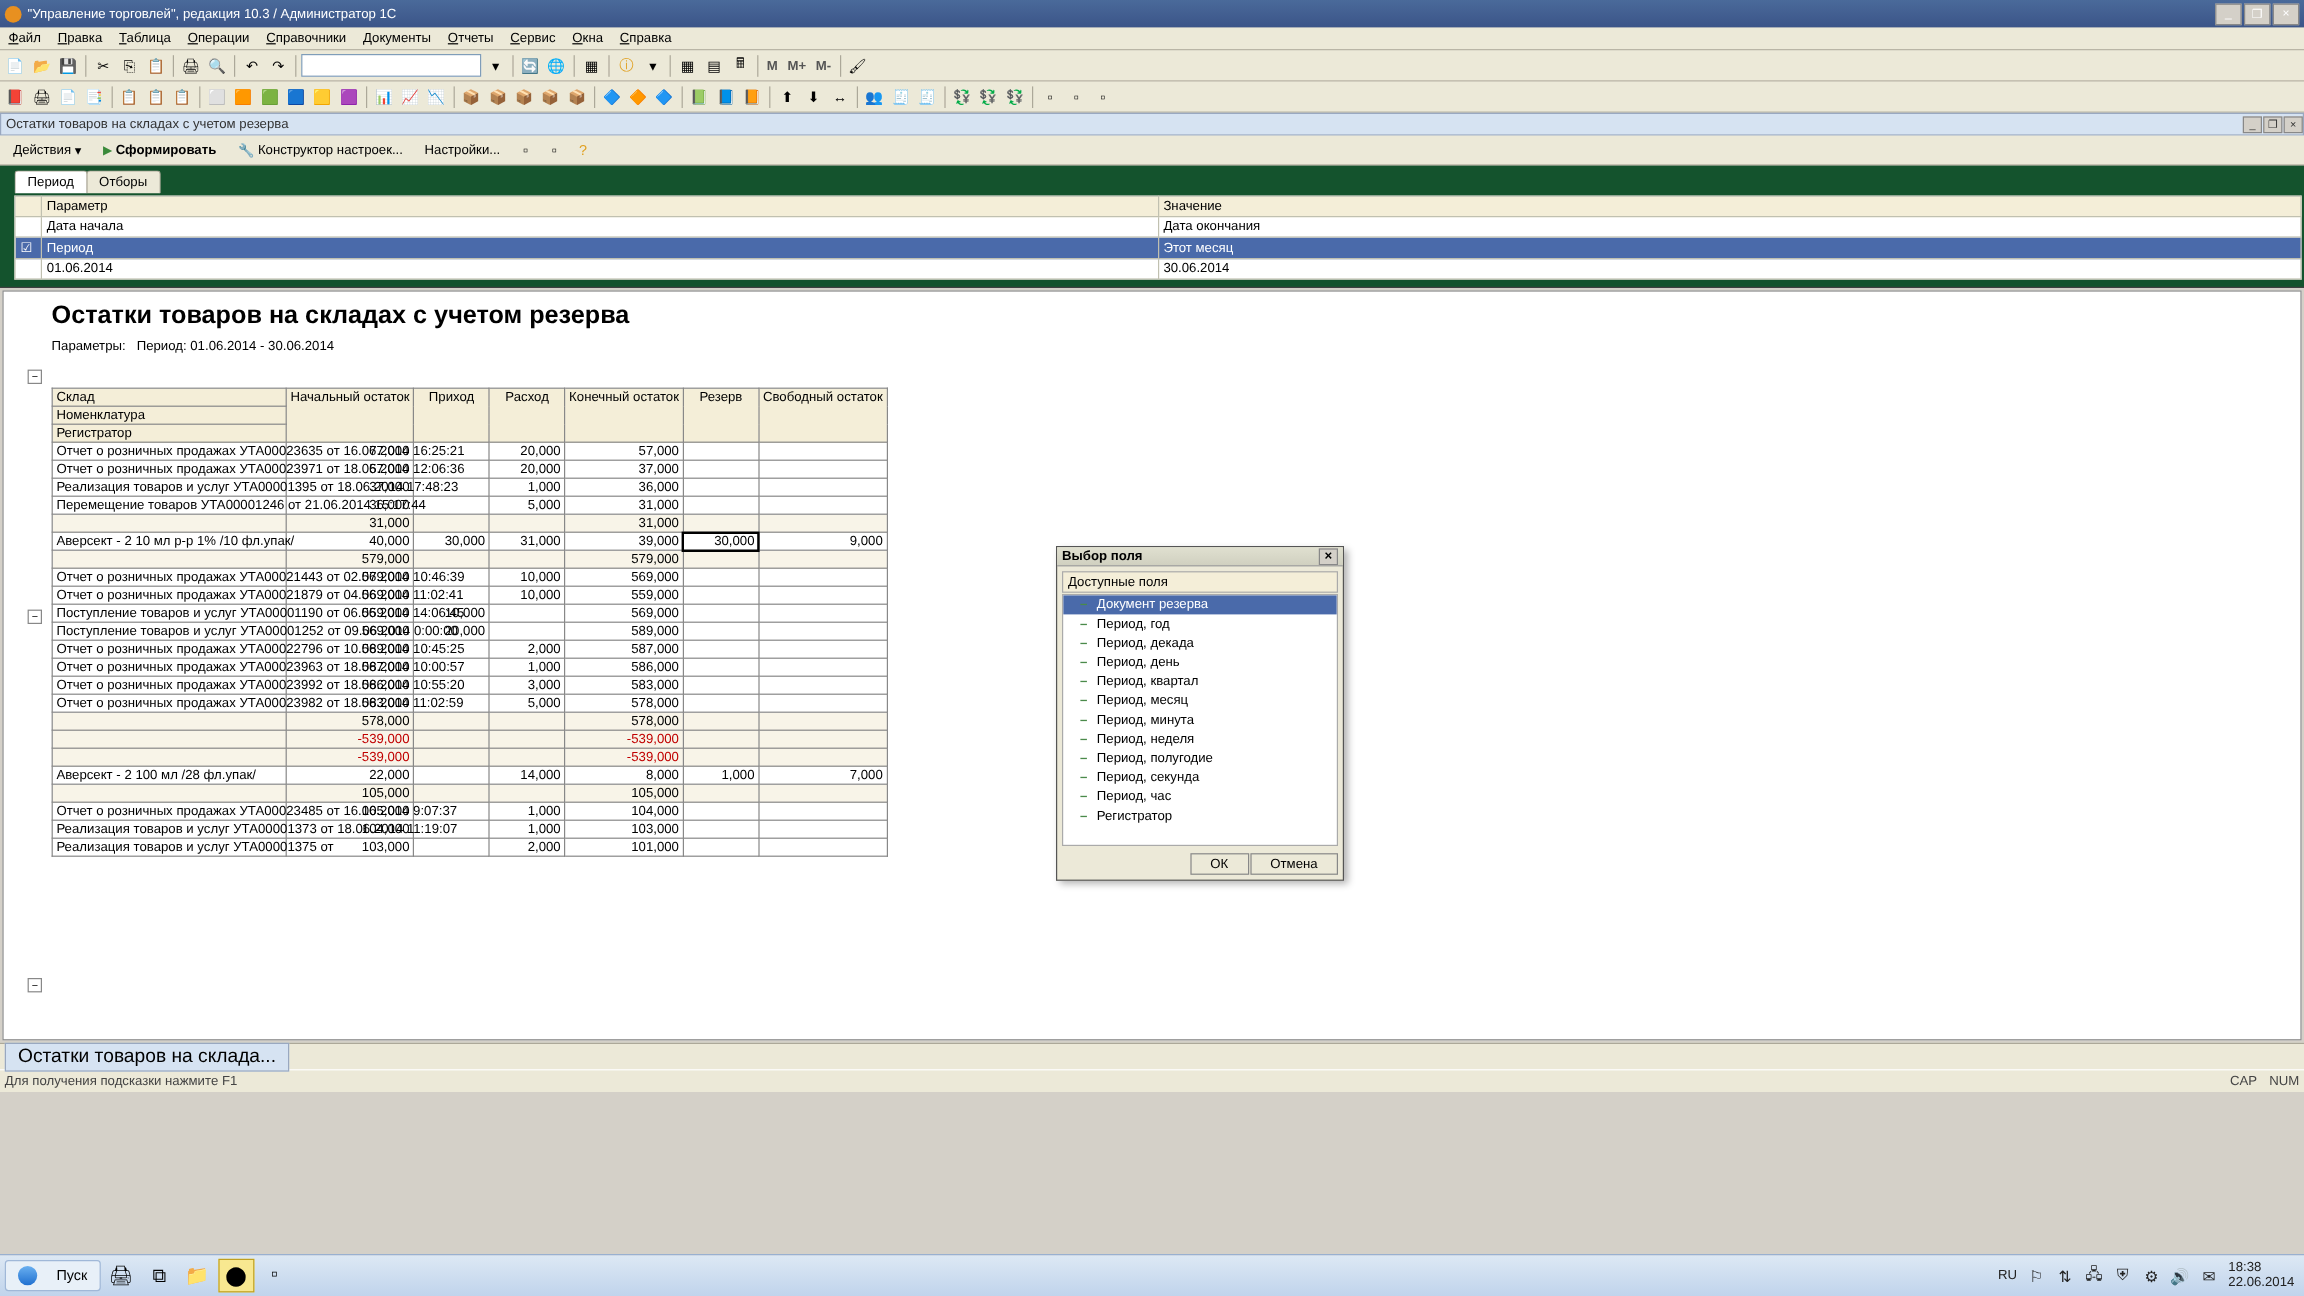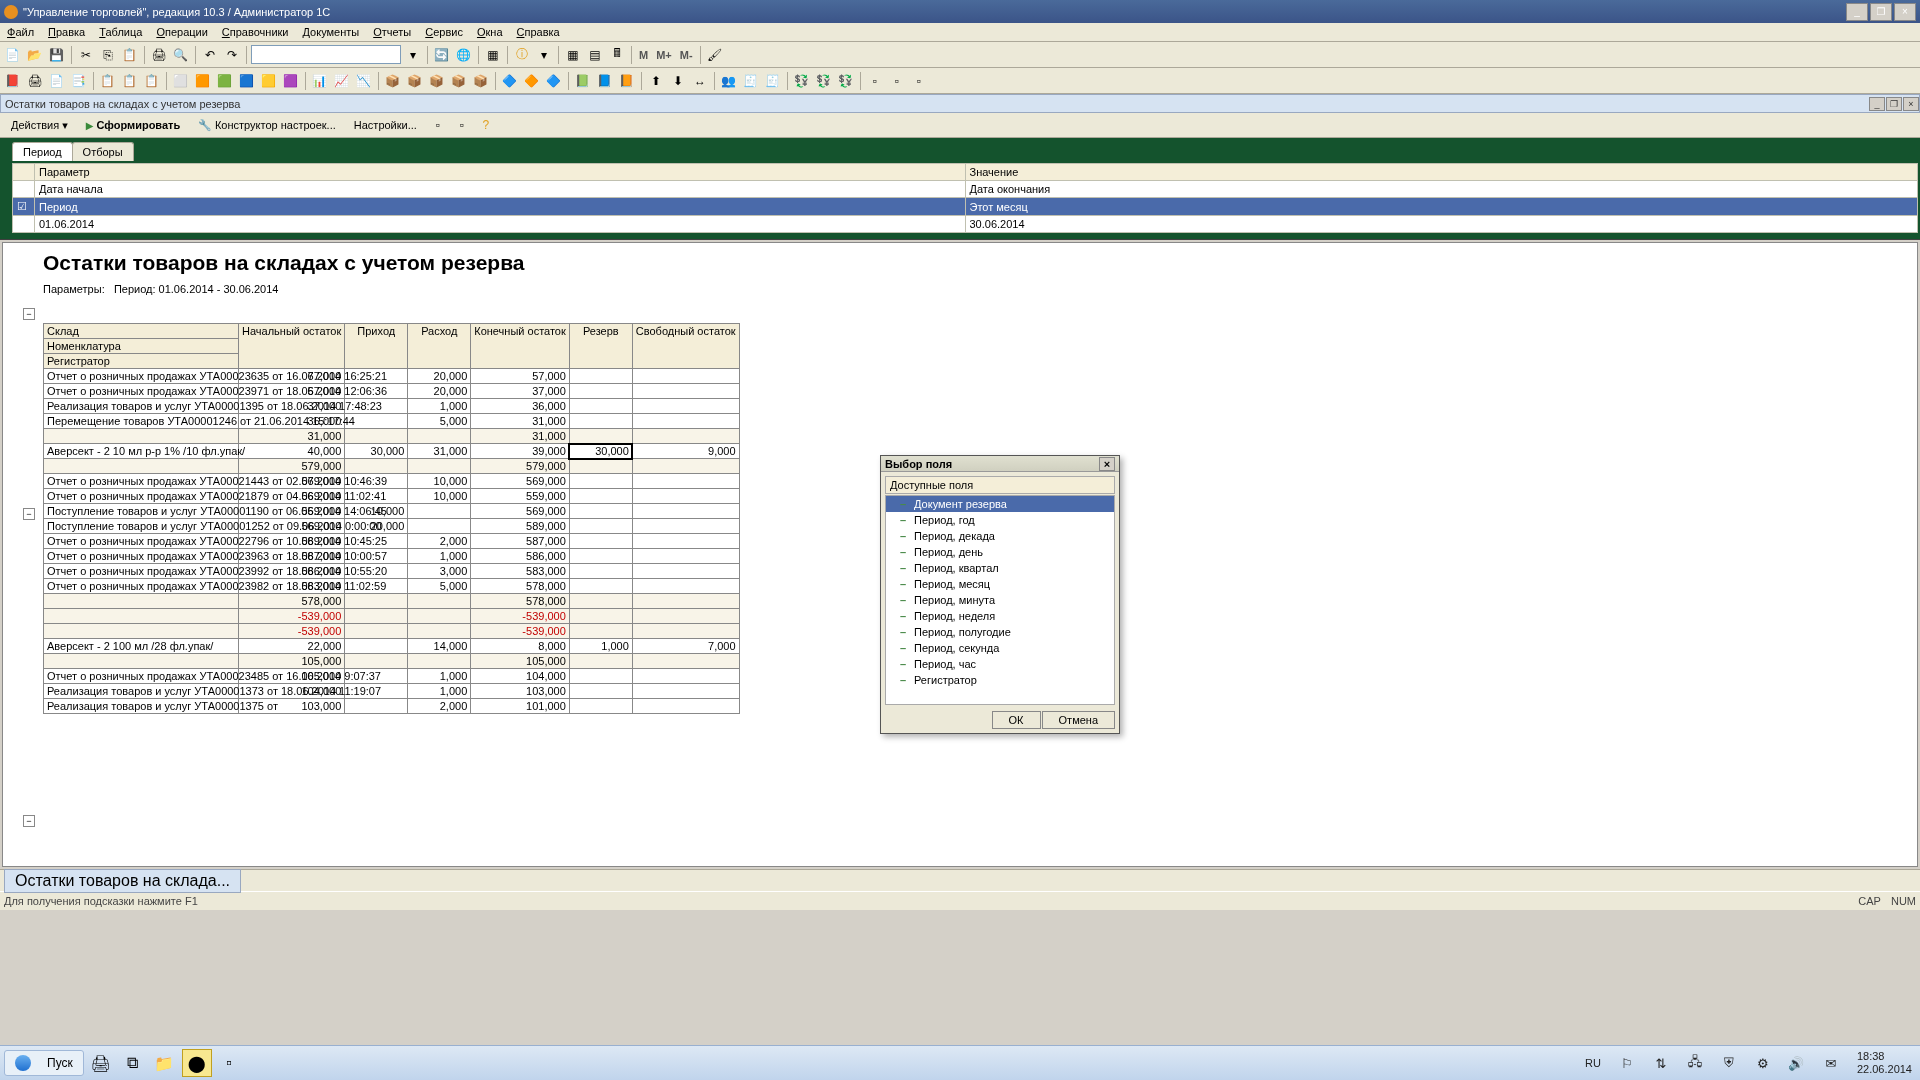--- a/index.html
+++ b/index.html
@@ -60,21 +60,21 @@
 .dlg-btn { padding:2px 16px; border:1px solid #888; background:#ece9d8; cursor:pointer; font-size:11px; }
 .bottom-tabs { height:22px; background:#ece9d8; border-top:1px solid #aca899; display:flex; align-items:center; padding:2px 4px; }
 .btab { padding:2px 10px; border:1px solid #99a8c0; background:#d6e3f2; font-size:16px; cursor:pointer; }
 .statusbar { height:19px; background:#ece9d8; border-top:1px solid #fff; display:flex; align-items:center; padding:0 4px; font-size:11px; color:#444; }
 .statusbar .right { margin-left:auto; display:flex; gap:10px; }
 .taskbar { position:absolute; bottom:0; left:0; right:0; height:35px; background:linear-gradient(#dde8f4,#c0d4ec); border-top:1px solid #99b0d0; display:flex; align-items:center; padding:0 4px; }
 .start-btn { padding:4px 10px; background:#e8f0f8; border:1px solid #a0b8d8; border-radius:3px; cursor:pointer; display:flex; align-items:center; gap:16px; font-size:12px; }
 .start-orb { width:16px; height:16px; background:linear-gradient(#6ab0f0,#2070d0); border-radius:50%; }
 .ql { width:30px; height:28px; margin-left:2px; display:flex; align-items:center; justify-content:center; cursor:pointer; font-size:16px; }
 .ql.active { background:#f8e890; border:1px solid #c0a020; }
-.tray { margin-left:auto; display:flex; align-items:center; gap:18px; font-size:11px; color:#222; }
+.tray { margin-left:auto; display:flex; align-items:center; gap:8px; font-size:11px; color:#222; }
 .tray-icon { width:16px; height:16px; display:flex; align-items:center; justify-content:center; font-size:13px; }
 .clock { line-height:1.2; padding-right:4px; font-size:11px; }
 </style>
 </head>
 <body>
 
 <div class="titlebar">
   <div class="tb-icon"></div>
   <div class="tb-title">"Управление торговлей", редакция 10.3 / Администратор 1С</div>
   <div class="tb-btns">

